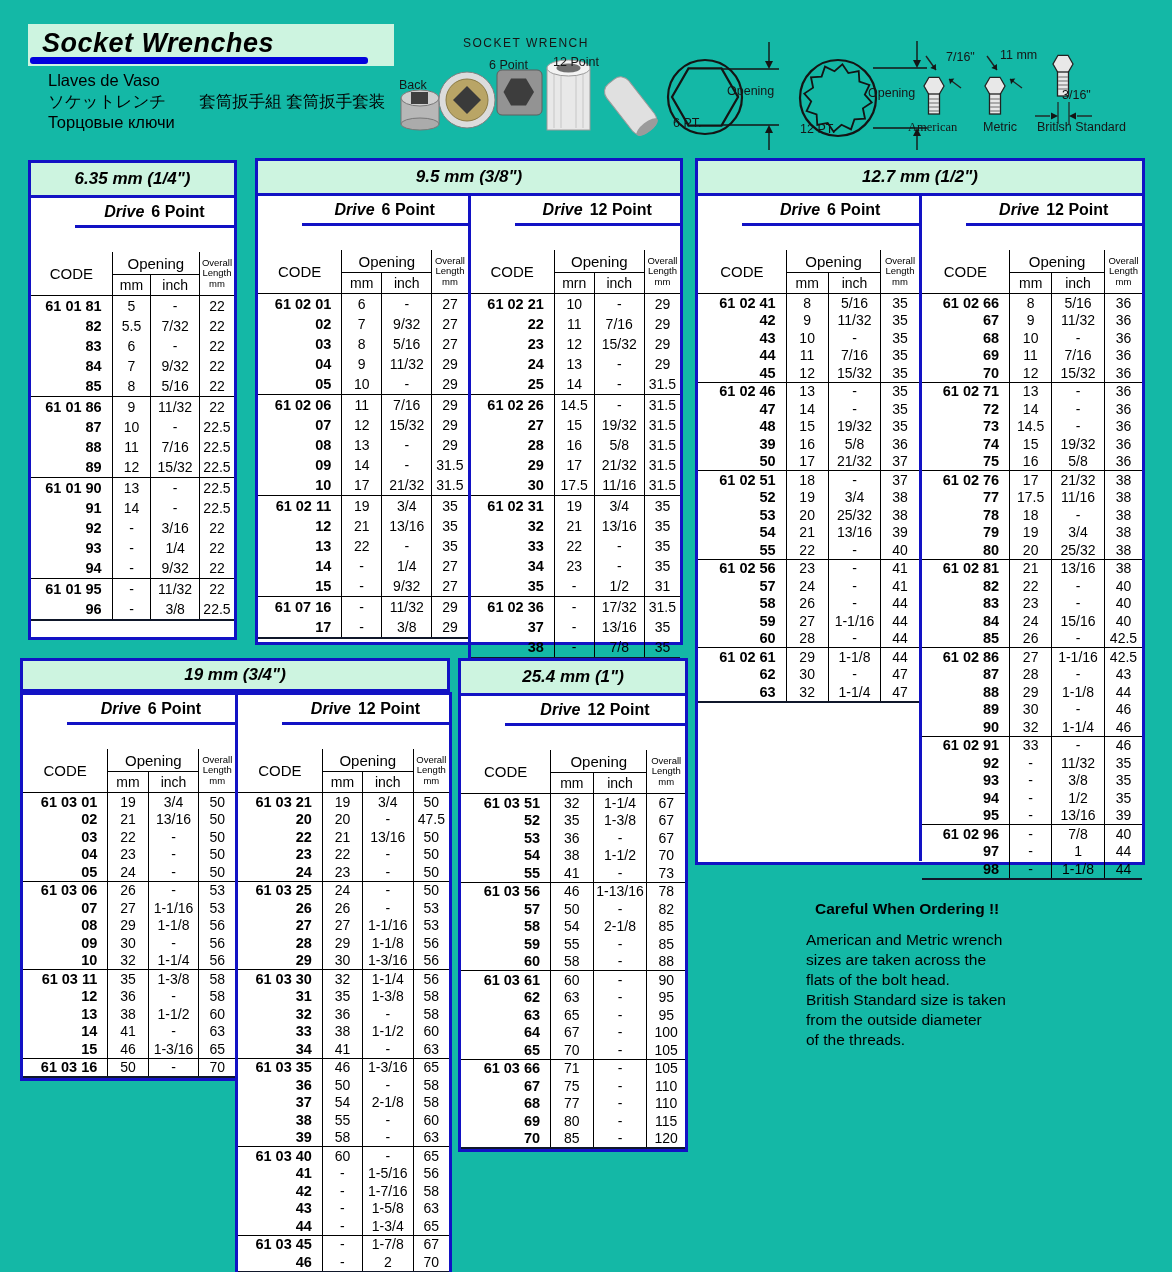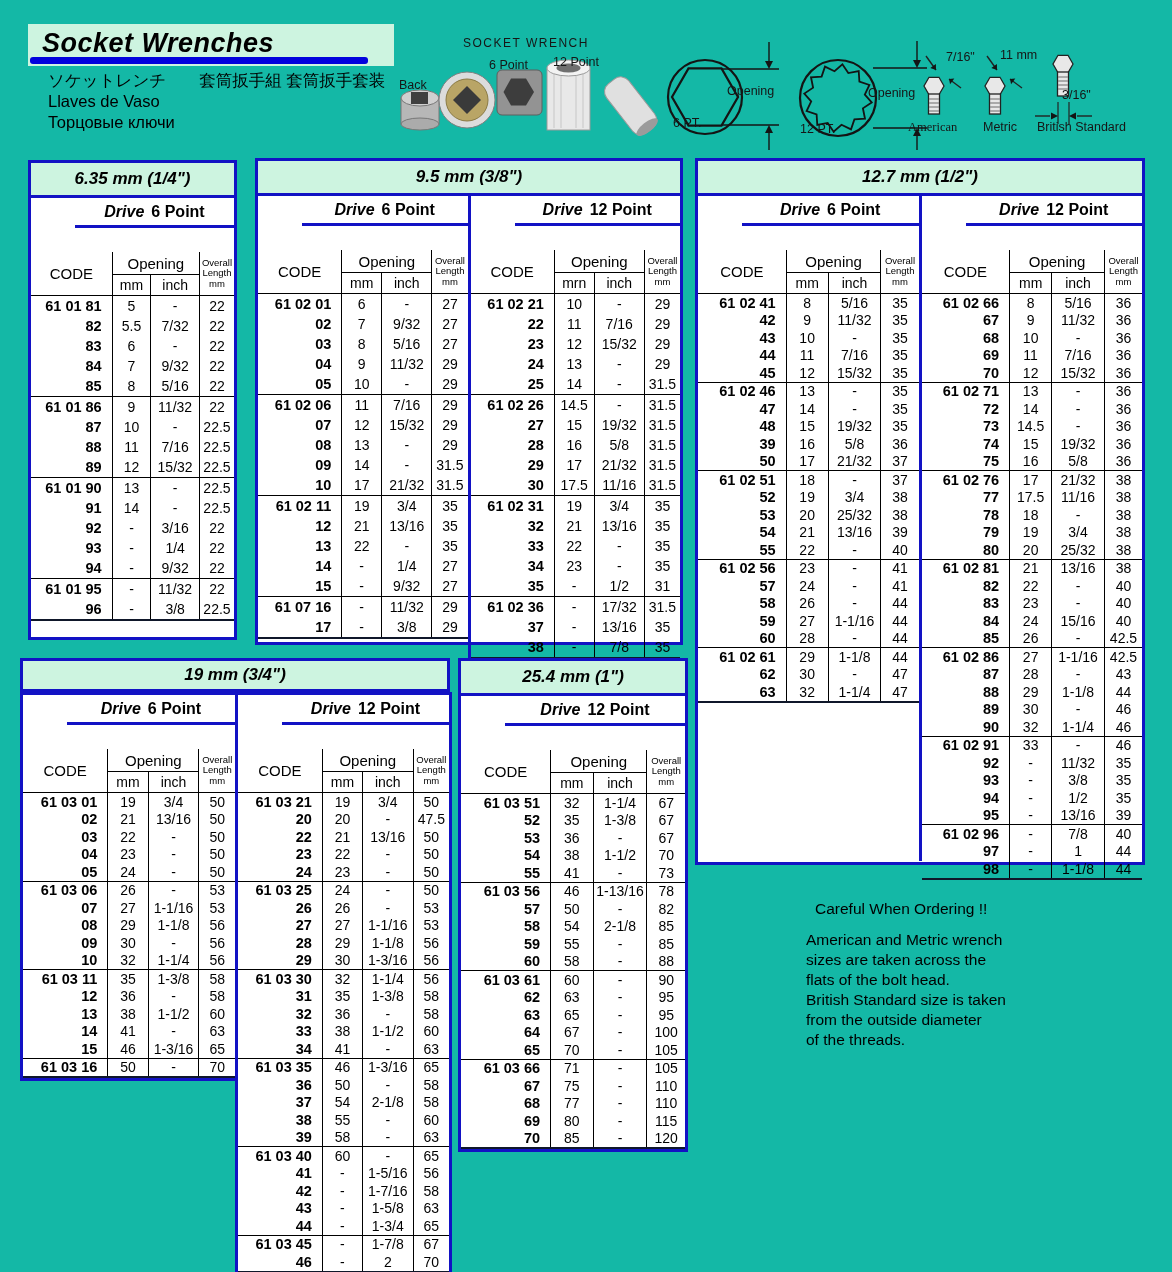--- a/index.html
+++ b/index.html
@@ -51,35 +51,35 @@
 
   #t635{left:28px;top:160px;width:209px;height:480px;}
   #t95{left:255px;top:158px;width:428px;height:487px;}
   #t127{left:695px;top:158px;width:450px;height:707px;}
   #t254{left:458px;top:658px;width:230px;}
   #t19-six{width:218px;}
   #t19-twelve{width:217px;margin-left:-3px;}
 
   
   #note{position:absolute;left:806px;top:900px;width:280px;}
-  #note .nt{font-weight:normal;font-size:15.5px;margin-left:9px;margin-bottom:12px;}
+  #note .nt{font-weight:bold;font-size:15.5px;margin-left:9px;margin-bottom:12px;}
   #note .nl{font-size:15.5px;line-height:20px;}
 </style>
 </head>
 <body>
 
 <div id="page">
 
   <div class="greenbox">
     <div id="main-title">Socket Wrenches</div>
   </div>
   <div id="title-underline"></div>
   <div id="subtitles">
+    <div>Llaves de Vaso</div>
     <div>ソケットレンチ　　套筒扳手組  套筒扳手套装</div>
-    <div>Llaves de Vaso</div>
     <div>Торцовые ключи</div>
   </div>
 
   <svg id="illus" viewBox="0 0 765 122">
     <g stroke="#777" stroke-width="1">
       <rect x="6" y="70" width="38" height="26" fill="#b7b7b7"></rect>
       <ellipse cx="25" cy="96" rx="19" ry="6" fill="#ababab"></ellipse>
       <ellipse cx="25" cy="70" rx="19" ry="8" fill="#d0d0d0"></ellipse>
       <rect x="16" y="64" width="17" height="12" fill="#3f3f3f" stroke="none"></rect>
     </g>

